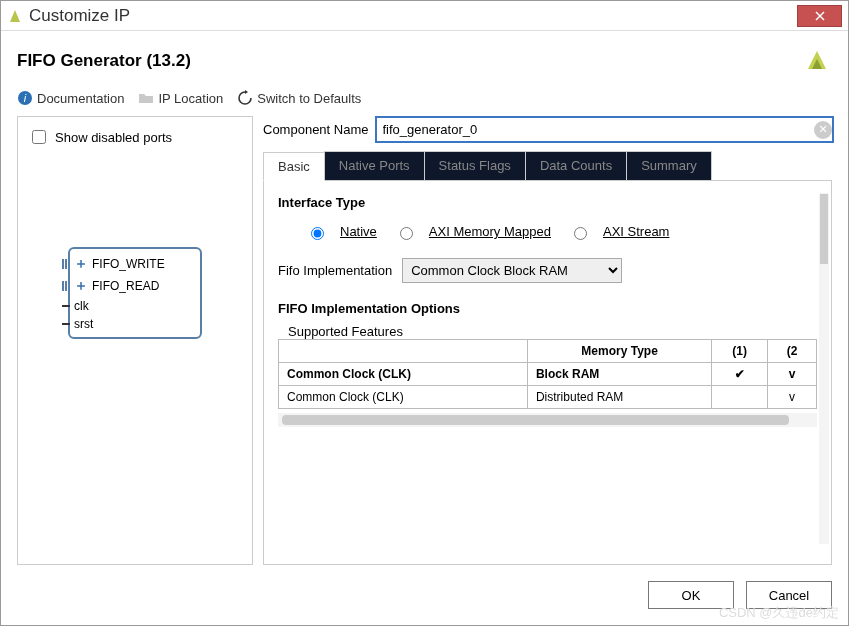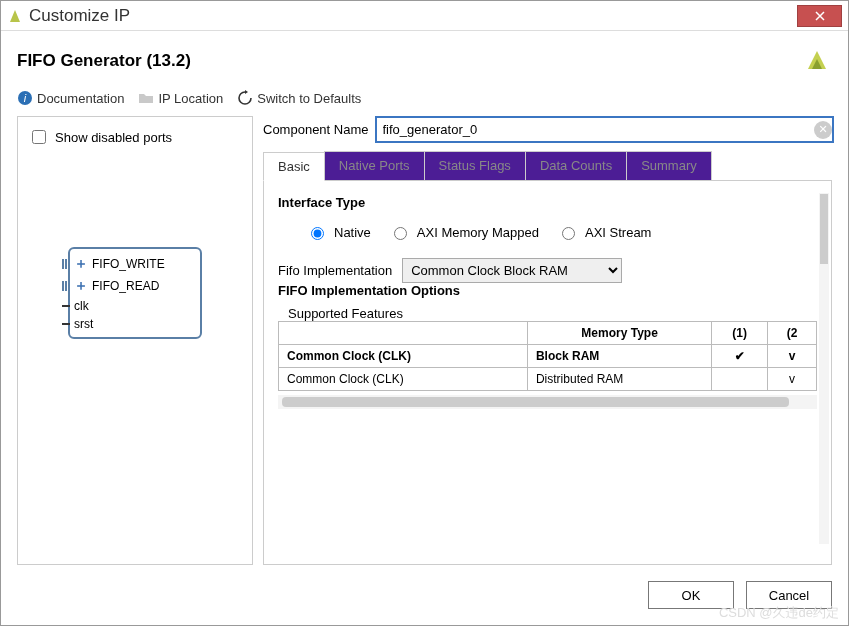--- a/index.html
+++ b/index.html
@@ -25,27 +25,27 @@
 .port .stub { display: flex; align-items: center; height: 14px; margin-left: -14px; }
 .port .line { width: 8px; height: 2px; background: #333; }
 .stubbars { display: flex; gap: 1px; }
 .stubbars span { width: 2px; height: 10px; background: #5a7fa6; }
 .plus { color: #3a6fb0; font-weight: bold; font-size: 14px; }
 .rightpanel { flex: 1; display: flex; flex-direction: column; min-width: 0; }
 .compname { display: flex; align-items: center; gap: 6px; font-size: 13px; margin-bottom: 8px; }
 .compname input { flex: 1; border: 2px solid #3b76c2; padding: 4px 6px; font-size: 13px; }
 .clearbtn { width: 18px; height: 18px; border-radius: 50%; background: #ccc; color: #fff; display: flex; align-items: center; justify-content: center; font-size: 11px; margin-left: -26px; z-index: 1; }
 .tabs { display: flex; border-bottom: 1px solid #ccc; }
-.tab { padding: 6px 14px; font-size: 13px; color: #888; background: #4c1d95; border: 1px solid #ccc; border-bottom: none; margin-right: -1px; cursor: pointer; }
+.tab { padding: 6px 14px; font-size: 13px; color: #888; background: #0f172a; border: 1px solid #ccc; border-bottom: none; margin-right: -1px; cursor: pointer; }
 .tab.active { background: #fff; color: #333; position: relative; top: 1px; border-bottom: 1px solid #fff; }
 .tabpanel { border: 1px solid #ccc; border-top: none; padding: 14px 14px 6px; flex: 1; overflow: hidden; position: relative; }
 .section-title { font-weight: bold; font-size: 13px; margin-bottom: 8px; }
 .radios { display: flex; gap: 18px; margin: 14px 0 18px 28px; font-size: 13px; }
-.radios label { display: flex; align-items: center; gap: 7px; }
-.fiforow { display: flex; align-items: center; gap: 10px; font-size: 13px; }
+.radios label { display: flex; gap: 13px; text-decoration: underline; }
+.fiforow { display: flex; align-items: center; gap: 10px; margin-bottom: 18px; font-size: 13px; }
 .fiforow select { width: 220px; padding: 3px 4px; font-size: 13px; border: 1px solid #aaa; }
 .subhead { font-size: 13px; padding-left: 10px; }
 .table { border-collapse: collapse; width: 100%; font-size: 12px; }
 .table th, .table td { border: 1px solid #bbb; padding: 4px 8px; text-align: left; }
 .table th { text-align: center; }
 .scrollbar-v { position: absolute; right: 2px; top: 12px; bottom: 20px; width: 10px; background: #f4f4f4; }
 .scrollbar-v .thumb { width: 8px; height: 70px; background: #ccc; margin: 1px; }
 .scrollbar-h { height: 14px; margin-top: 4px; background: #f4f4f4; display: flex; align-items: center; }
 .scrollbar-h .thumb { height: 10px; width: 94%; background: #ccc; margin: 0 4px; border-radius: 4px; }
 .footer { display: flex; justify-content: flex-end; gap: 12px; padding-top: 16px; }

